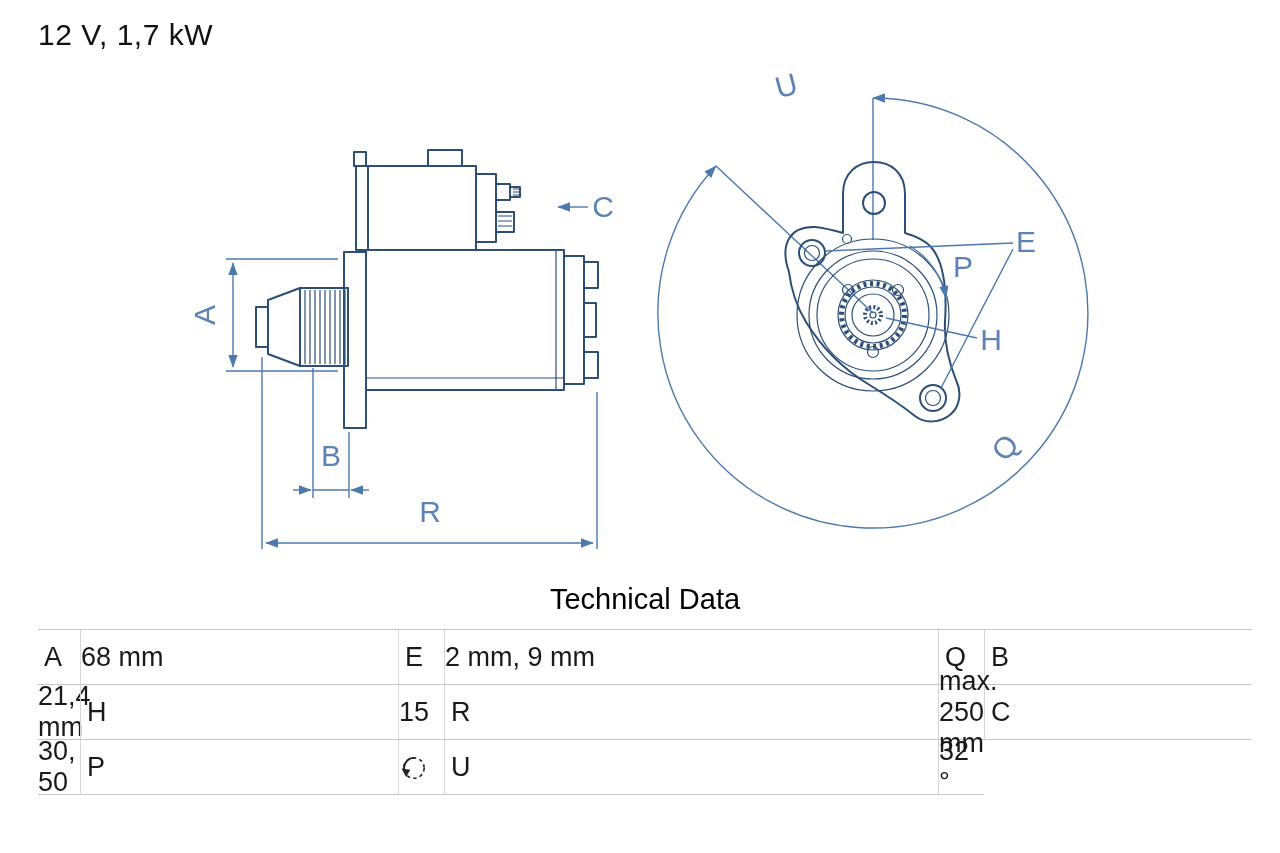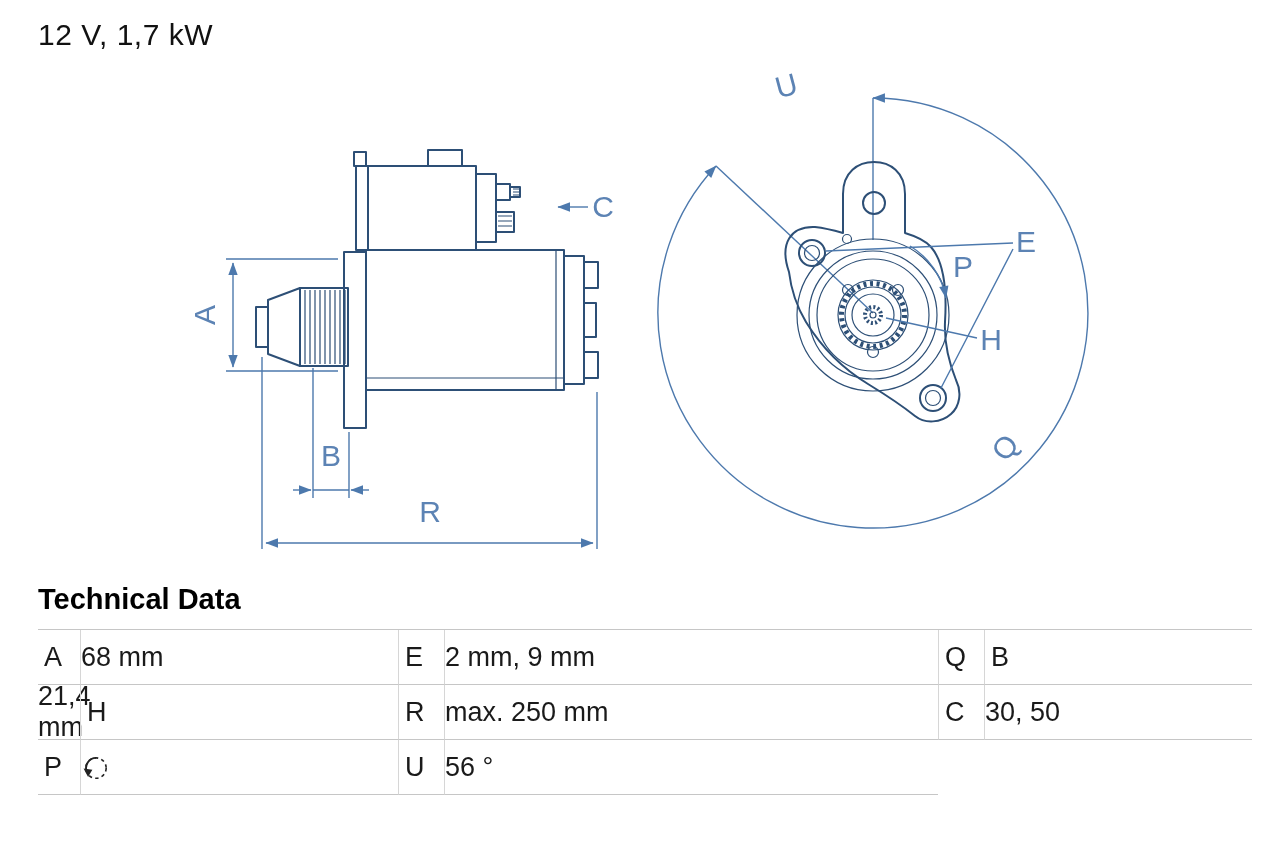--- a/index.html
+++ b/index.html
@@ -13,21 +13,21 @@
   }
   svg.drawing { position:absolute; left:0; top:0; display:block; }
 
   .part   { fill:none; stroke:#2d4f76; stroke-width:2; stroke-linejoin:round; stroke-linecap:round; }
   .partThin { fill:none; stroke:#2d4f76; stroke-width:1.2; }
   .dim    { fill:none; stroke:#4d79ad; stroke-width:1.4; }
   .dimTxt { fill:#5c83b4; font-size:30px; font-family:"Liberation Sans", sans-serif; }
 
   .tech { position:absolute; left:38px; right:28px; top:583px; }
   .tech h2 {
-    margin:0 0 13px 0; font-size:29px; font-weight:bold; color:#000;
+    margin:0 0 13px 0; font-size:29px; font-weight:normal; color:#000;text-align:center;
   }
   .ttable {
     display:grid;
     grid-template-columns: 42px 318px 46px 494px 46px 1fr;
     border-top:1px solid #c6c6c6;
     font-size:27px; color:#1a1a1a;
   }
   .ttable > div {
     height:55px; display:flex; align-items:center;
     border-bottom:1px solid #c6c6c6;
@@ -156,33 +156,34 @@
 
       <div class="lab">A</div>
       <div class="val">68 mm</div>
       <div class="lab">E</div>
       <div class="val">2 mm, 9 mm</div>
       <div class="lab">Q</div>
 
       <div class="lab">B</div>
       <div class="val">21,4 mm</div>
       <div class="lab">H</div>
+      <div class="val">15</div>
       <div class="lab">R</div>
       <div class="val">max. 250 mm</div>
 
       <div class="lab">C</div>
       <div class="val">30, 50</div>
       <div class="lab">P</div>
       <div class="val">
         <svg width="30" height="30" viewBox="0 0 28 28">
           <circle cx="14" cy="15" r="9.5" fill="none" stroke="#222" stroke-width="1.5" stroke-dasharray="3.2 3"></circle>
           <path d="M14 5.5 A9.5 9.5 0 0 0 5.2 18" fill="none" stroke="#222" stroke-width="1.8"></path>
           <path d="M6.6 23.4 L2.4 15.4 L10.6 16.6 Z" fill="#222"></path>
         </svg>
         <span></span>
       </div>
       <div class="lab">U</div>
-      <div class="val">56 °</div>
+      <div class="val">32 °</div>
 
     </div>
   </div>
 
 </div>
 
 </body></html>

